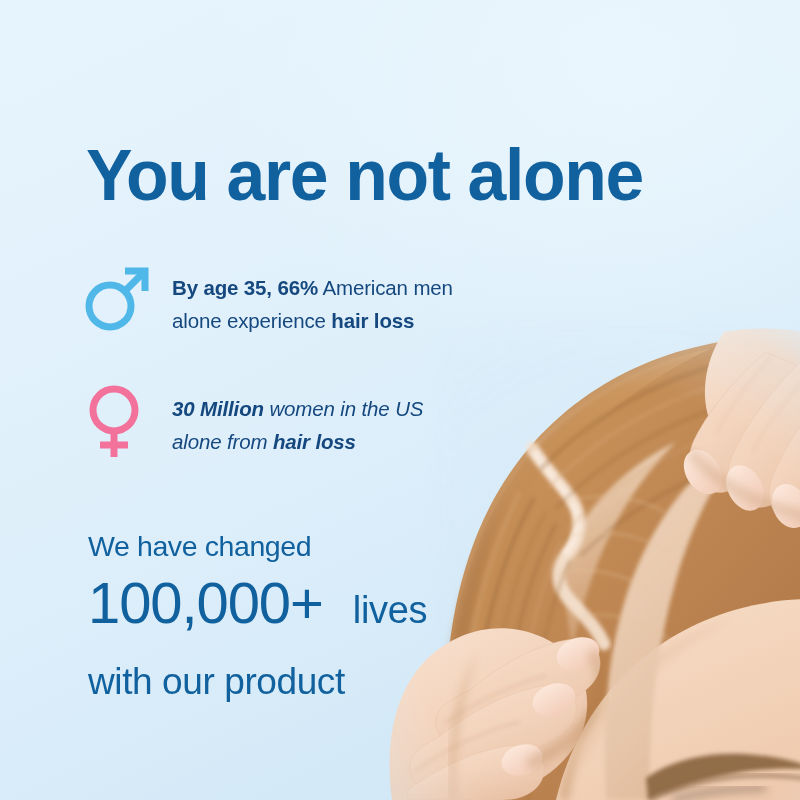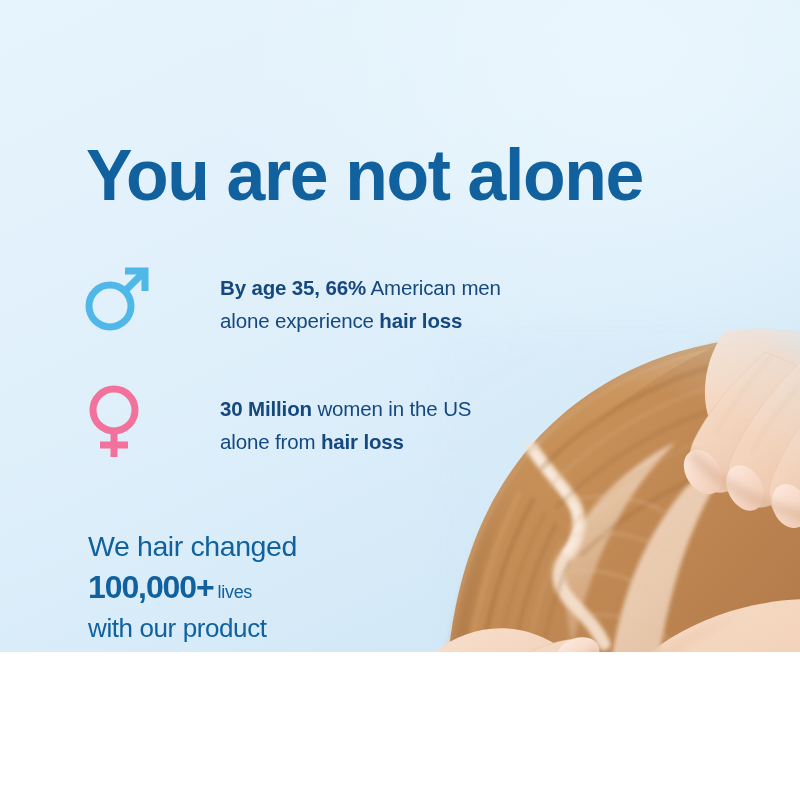--- a/index.html
+++ b/index.html
@@ -3,21 +3,21 @@
 <meta charset="utf-8">
 <style>
   html, body {
     margin: 0;
     padding: 0;
     background: #ffffff;
   }
   #poster {
     position: relative;
     width: 800px;
-    height: 652px;
+    height: 800px;
     overflow: hidden;
     font-family: "Liberation Sans", sans-serif;
     background:
       radial-gradient(ellipse 680px 520px at 78% 8%, #eaf6fd 0%, rgba(234,246,253,0) 62%),
       linear-gradient(155deg, #e6f4fd 0%, #e2f1fb 30%, #dceefa 55%, #d4e9f7 78%, #cfe6f6 100%);
     -webkit-font-smoothing: antialiased;
   }
 
   
   #photo-layer {
@@ -45,24 +45,23 @@
     line-height: 1;
     white-space: nowrap;
     transform: scaleX(0.955);
     transform-origin: left center;
   }
 
   .stat-row {
     position: absolute;
     display: flex;
     align-items: flex-start;
-    gap: 48px;
   }
   #stat-men  { left: 84px; top: 262px; }
-  #stat-women{ left: 84px; top: 383px; }
+  #stat-women{ left: 84px; top: 383px; font-style: italic; }
 
   .stat-icon {
     width: 66px;
     flex: 0 0 66px;
     height: 72px;
     position: relative;
   }
   .stat-icon svg { display: block; }
 
   .stat-text {
@@ -89,33 +88,33 @@
     white-space: nowrap;
   }
   .closing-line2 {
     display: flex;
     align-items: baseline;
     line-height: 1.22;
     margin-top: 2px;
     white-space: nowrap;
   }
   .big-number {
-    font-size: 32px;
-    font-weight: bold;
+    font-size: 58px;
+    font-weight: normal;
     letter-spacing: -1.1px;
   }
   .lives-word {
-    font-size: 18px;
-    margin-left: 4px;
+    font-size: 38px;
+    margin-left: 30px;
     letter-spacing: -0.3px;
   }
   .closing-line3 {
-    font-size: 26px;
+    font-size: 37px;
     line-height: 1.32;
-    margin-top: 4px;
+    margin-top: 20px;
     white-space: nowrap;
   }
 </style>
 </head>
 <body>
 
 <div id="poster">
 
   <div id="photo-layer">
     <svg viewBox="0 0 800 800" xmlns="http://www.w3.org/2000/svg">
@@ -318,21 +317,21 @@
           <line x1="16" y1="62" x2="44" y2="62" stroke="#f2729b" stroke-width="7"></line>
         </svg>
       </div>
       <div class="stat-text">
         <b>30 Million</b><span> women in the US</span><br>
         <span>alone from </span><b>hair loss</b>
       </div>
     </div>
 
     <div class="closing">
-      <div class="closing-line1">We hair changed</div>
+      <div class="closing-line1">We have changed</div>
       <div class="closing-line2">
         <span class="big-number">100,000+</span>
         <span class="lives-word">lives</span>
       </div>
       <div class="closing-line3">with our product</div>
     </div>
 
   </div>
 </div>
 

